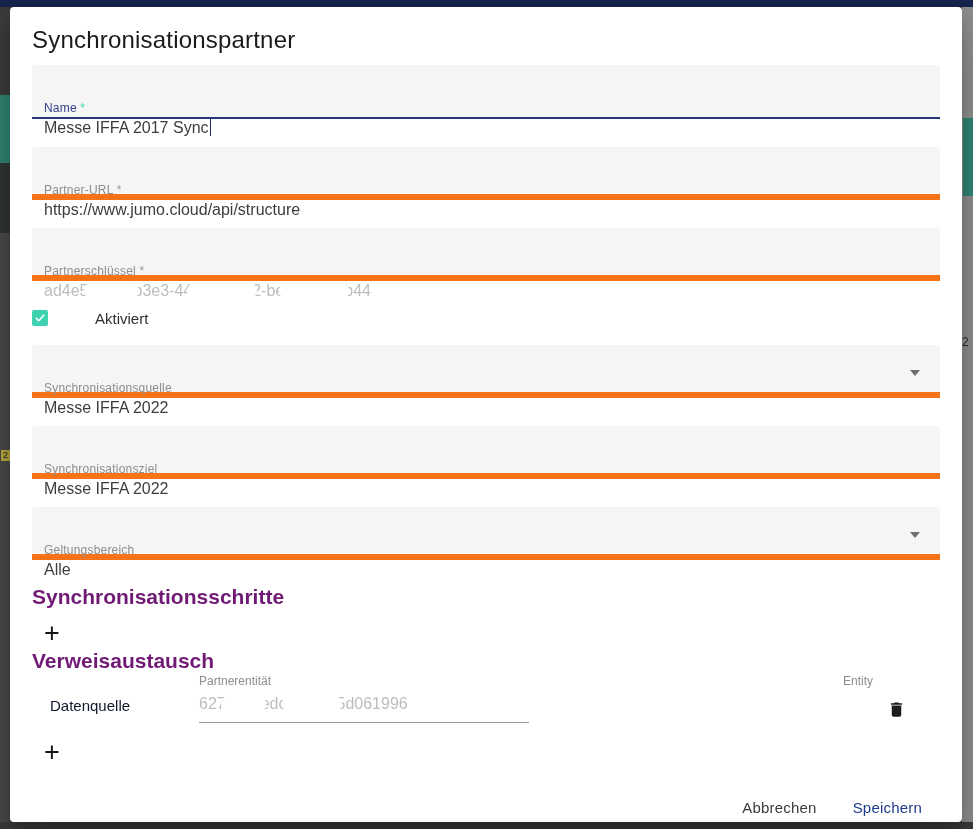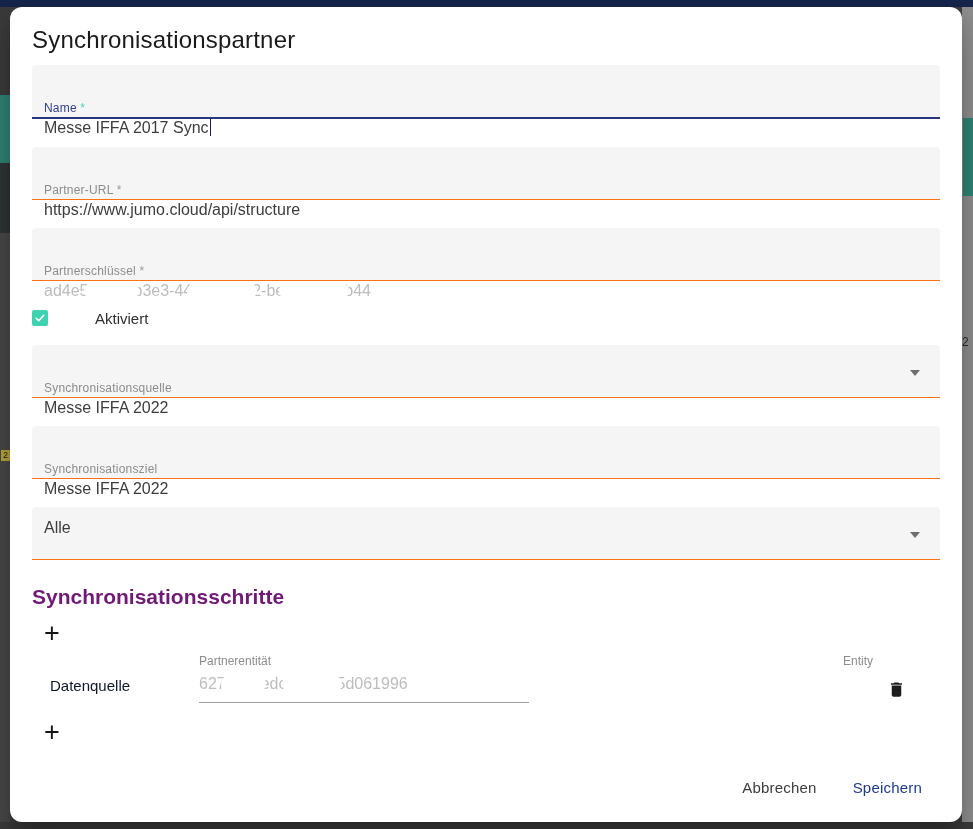--- a/index.html
+++ b/index.html
@@ -22,35 +22,35 @@
   .bg-right  { position: absolute; left: 962px; top: 7px; width: 11px; height: 815px; background: #8c8c8c; }
   .bg-right-teal { position: absolute; left: 1px; top: 111px; width: 10px; height: 78px; background: #2f8272; }
   .bg-hint-right { position: absolute; left: 0px; top: 328px; color: #2b2b2b; font-size: 12px; }
   .bg-bottom { position: absolute; left: 0; top: 822px; width: 973px; height: 7px; background: #3a3a3a; }
 
   
   .modal {
     position: absolute; left: 10px; top: 7px;
     width: 952px; height: 815px;
     background: #ffffff;
-    border-radius: 12px;
+    border-radius: 4px;
     box-shadow: 0 11px 15px rgba(0,0,0,.2), 0 24px 38px rgba(0,0,0,.14);
     box-sizing: border-box;
     padding: 18px 22px 0 22px;
   }
   .dialog-title {
     font-size: 24px; font-weight: 400; color: #1a1a1a;
     margin: 0 0 10px 0; line-height: 30px; letter-spacing: .2px;
   }
 
   
   .field {
     background: #f5f5f5;
     border-radius: 4px 4px 0 0;
-    border-bottom: 1px solid #f97316;
+    border-bottom: 6px solid #f97316;
     padding: 8px 12px 9px 12px;
     margin-bottom: 28px;
     position: relative;
     box-sizing: border-box;
     height: 53px;
   }
   .field.focused { border-bottom: 2px solid #26357c; height: 54px; }
   .flabel { font-size: 12px; color: #8d8d8d; line-height: 14px; letter-spacing: .2px; margin-top: 28px; }
   .field.focused .flabel { color: #33418f; }
   .req-teal { color: #45d6b5; }
@@ -178,29 +178,31 @@
   </div>
 
   
   <div class="field">
     <div class="flabel">Synchronisationsziel</div>
     <div class="fvalue">Messe IFFA 2022</div>
   </div>
 
   
   <div class="field">
+    <div class="flabel">Geltungsbereich</div>
     <div class="fvalue">Alle</div>
     <span class="select-arrow"></span>
   </div>
 
   
   <div class="section-heading">Synchronisationsschritte</div>
   <button class="plus-btn">+</button>
 
   
+  <div class="section-heading" style="margin-top:2px;">Verweisaustausch</div>
 
   <div class="ref-row">
     <div class="ref-source">Datenquelle</div>
 
     <div class="ufield">
       <div class="ulabel">Partnerentität</div>
       <div class="uvalue disabled">
         <span>627</span><span class="redact w45"></span><span>edc</span><span class="redact w60"></span><span>5d061996</span>
       </div>
     </div>

